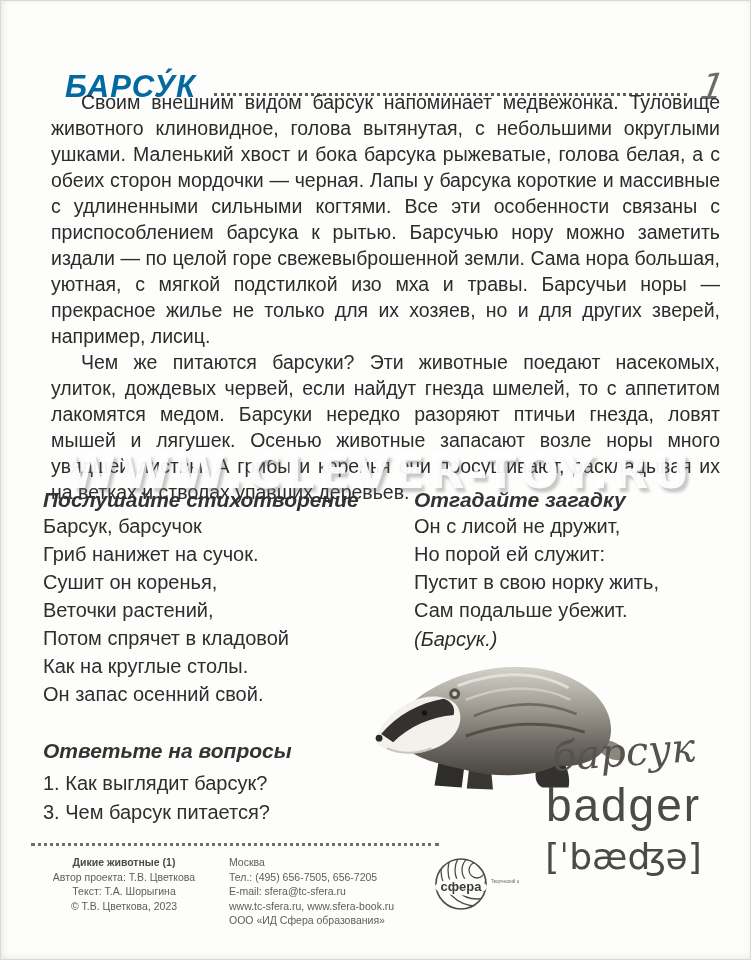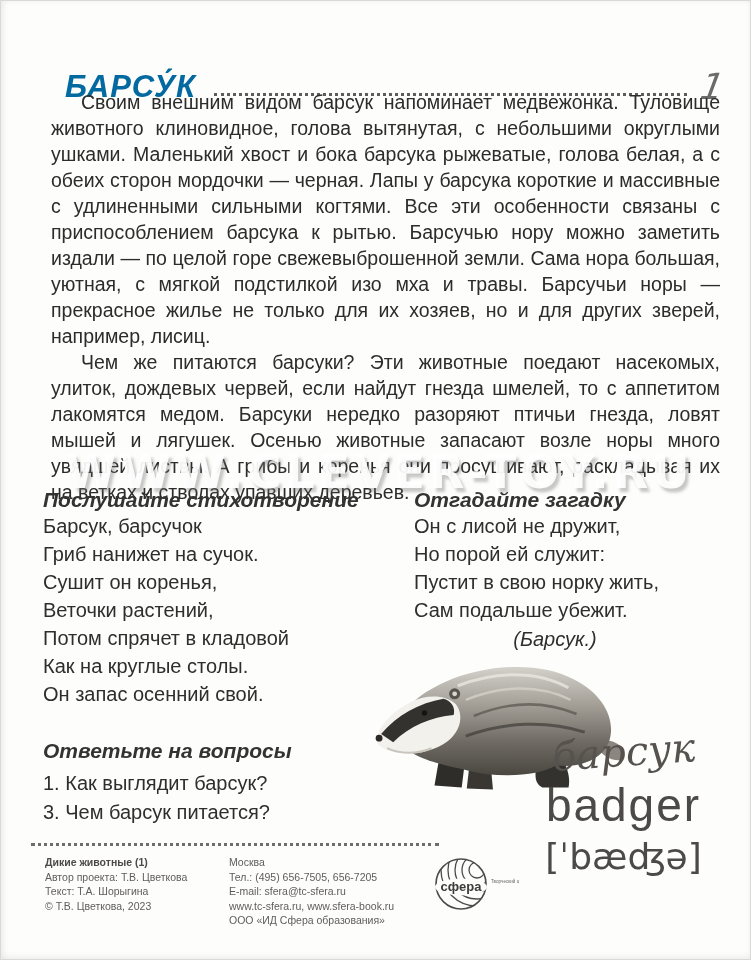--- a/index.html
+++ b/index.html
@@ -23,37 +23,37 @@
     position:absolute; top:444px; left:16px; right:8px; text-align:center; z-index:6;
     font-family:"DejaVu Sans",sans-serif; font-weight:bold; font-size:46px; letter-spacing:4px;
     color:rgba(255,255,255,0.93); text-shadow:3px 4px 3px rgba(110,110,110,0.38);
     pointer-events:none;
   }
   
   .section-heading { font-size:21px; font-weight:bold; font-style:italic; color:#333; margin-bottom:0; }
   .poem { position:absolute; top:487px; left:42px; width:345px; }
   .poem-line, .riddle-line, .question-line { font-size:20px; line-height:28px; color:#2e2e2e; }
   .riddle { position:absolute; top:487px; left:413px; width:300px; }
-  .riddle-answer { font-size:20px; line-height:30px; font-style:italic; text-align:center; padding-right:18px; color:#2e2e2e; }
+  .riddle-answer { font-size:20px; line-height:30px; font-style:italic; text-align:left; padding-right:18px; color:#2e2e2e; }
   .questions { position:absolute; top:722px; left:42px; width:345px; }
   .questions .section-heading { margin-bottom:6px;margin-top:16px; }
   .question-line { line-height:29px; }
   
   .badger-art { position:absolute; left:368px; top:642px; width:262px; height:152px; }
   
   .vocab { position:absolute; right:24px; top:728px; width:205px; text-align:center; }
   .vocab-ru { font-family:"DejaVu Serif",serif; font-style:italic; font-weight:400; font-size:40px; color:#56534f; transform:rotate(-4deg); }
   .vocab-en { font-size:46px; color:#4c4a47; letter-spacing:2px; margin-top:3px; font-weight:400; }
   .vocab-tr { font-family:"DejaVu Sans",sans-serif; font-size:36px; color:#4c4a47; margin-top:4px; }
   
   .footer-rule { position:absolute; left:30px; top:842px; width:408px; border-top:3px dotted #6e6e6e; }
   .footer { position:absolute; left:44px; top:854px; display:flex; gap:26px; }
   .footer-col { font-size:10.5px; line-height:14.5px; color:#5f5d5a; }
   .footer-col .series { font-weight:bold; color:#4c4a47; }
-  .footer-col.c1 { width:158px; }
+  .footer-col.c1 { width:158px;text-align:center; }
   .footer-col.c2 { width:178px; }
   .logo-wrap { margin-top:1px; }
 </style>
 </head>
 <body>
 
 <div class="page">
 
   <div class="header">
     <span class="title">БАРСУ́К</span>

